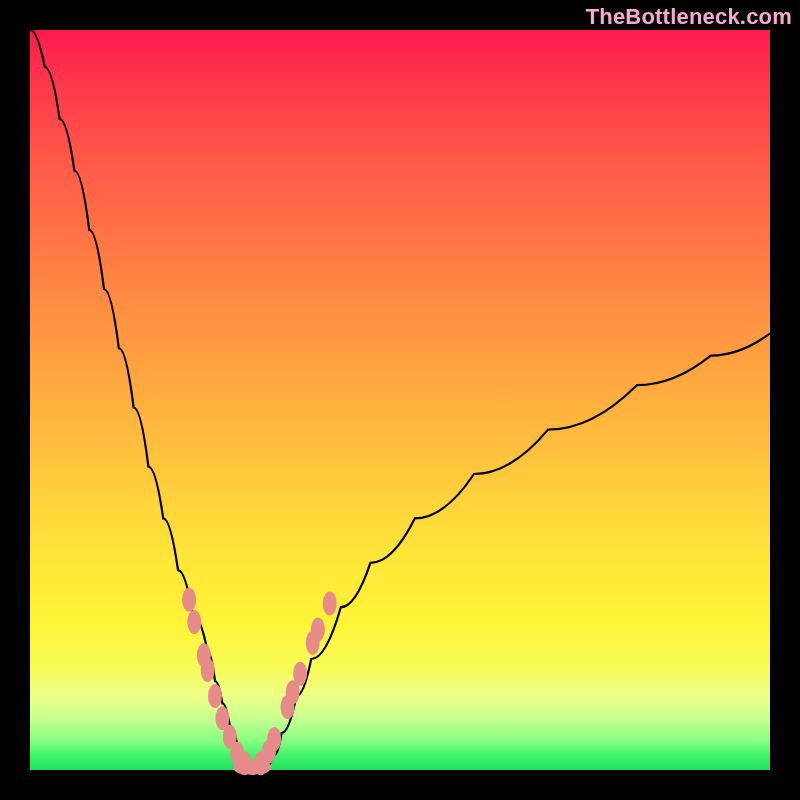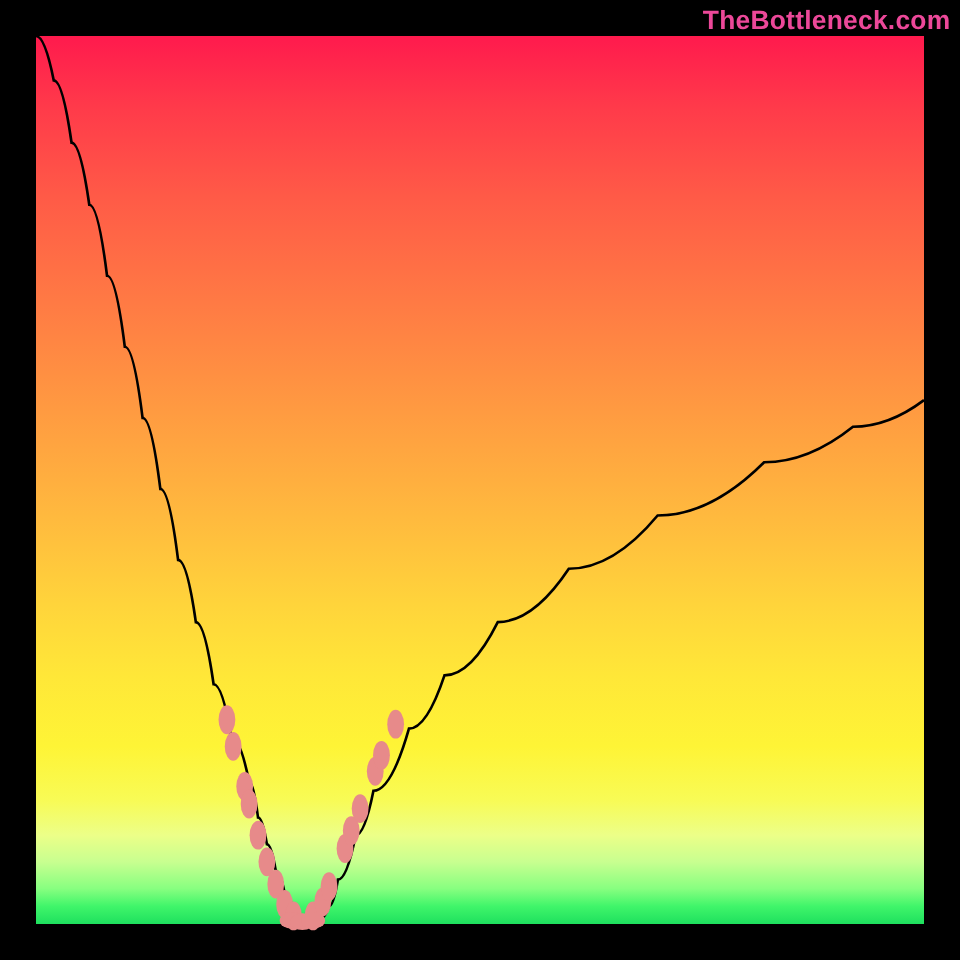--- a/index.html
+++ b/index.html
@@ -40,21 +40,21 @@
       #88ff80 96%,
       #40f56a 98%,
       #1ee05e 100%);
   }
   .watermark {
     position: absolute;
     top: 4px;
     right: 8px;
     font-size: 22px;
     font-weight: 600;
-    color: #ec4899;
+    color: #f9a8d4;
     letter-spacing: 0.2px;
     user-select: none;
   }
   svg.curves {
     position: absolute;
     left: 30px;
     top: 30px;
     width: 740px;
     height: 740px;
     overflow: visible;

